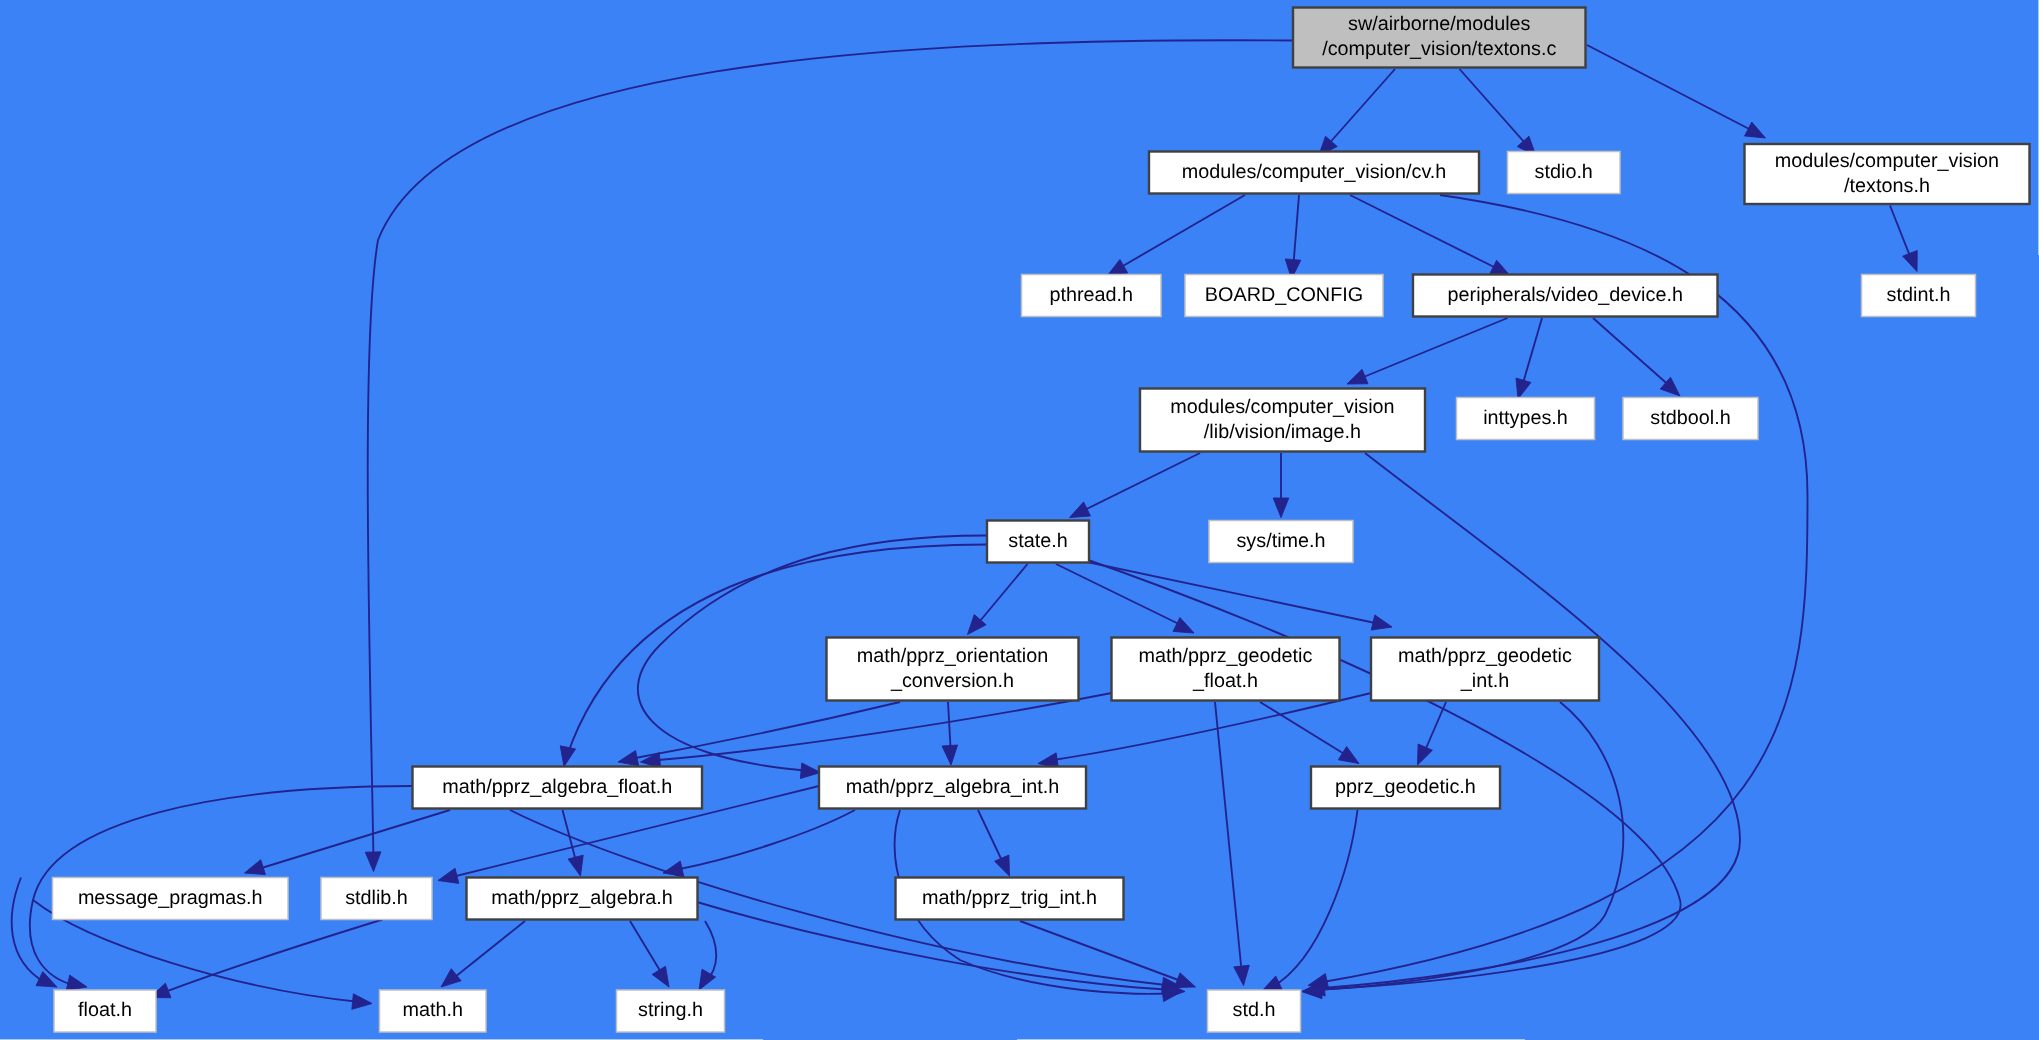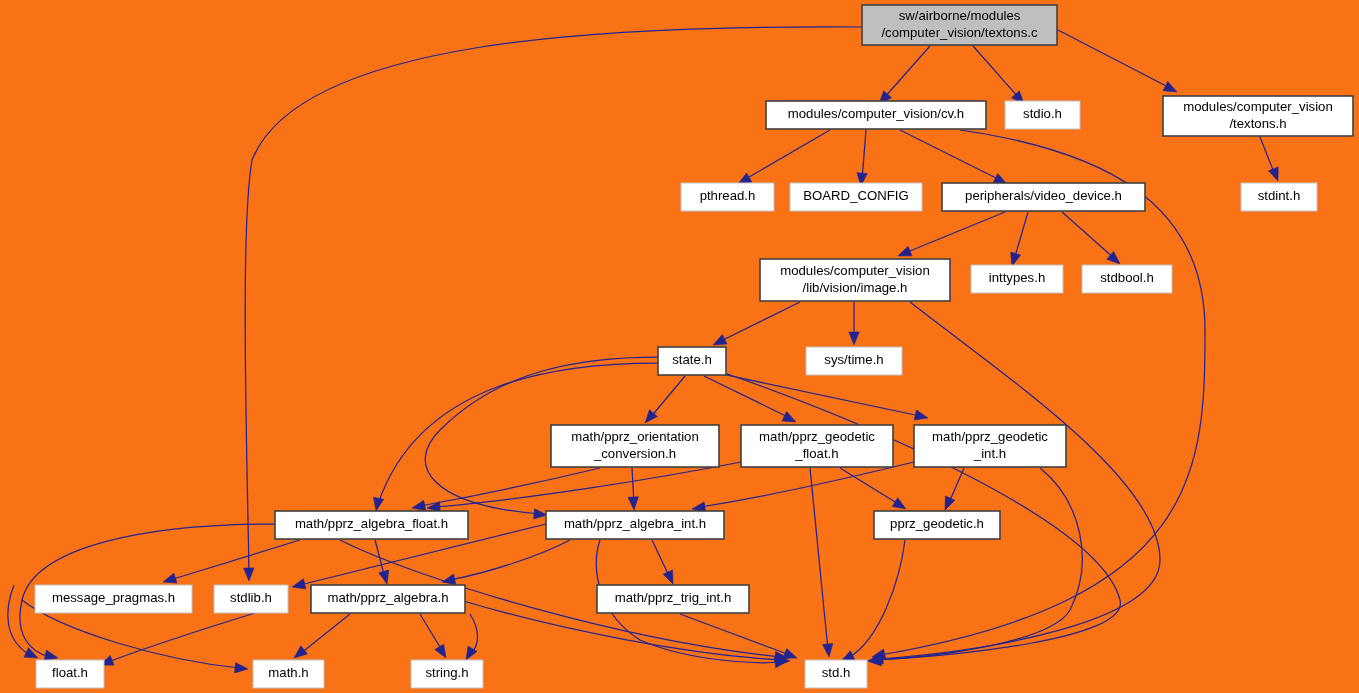--- a/index.html
+++ b/index.html
@@ -7,21 +7,21 @@
     padding: 0;
     background: #ffffff;
   }
   body {
     font-family: "Liberation Sans", "DejaVu Sans", sans-serif;
   }
   #graph-root {
     position: relative;
     width: 1359px;
     height: 693px;
-    background: #f97316;
+    background: #3b82f6;
     overflow: hidden;
   }
   svg.graph-canvas {
     position: absolute;
     left: 0;
     top: 0;
     width: 1359px;
     height: 693px;
     display: block;
   }

